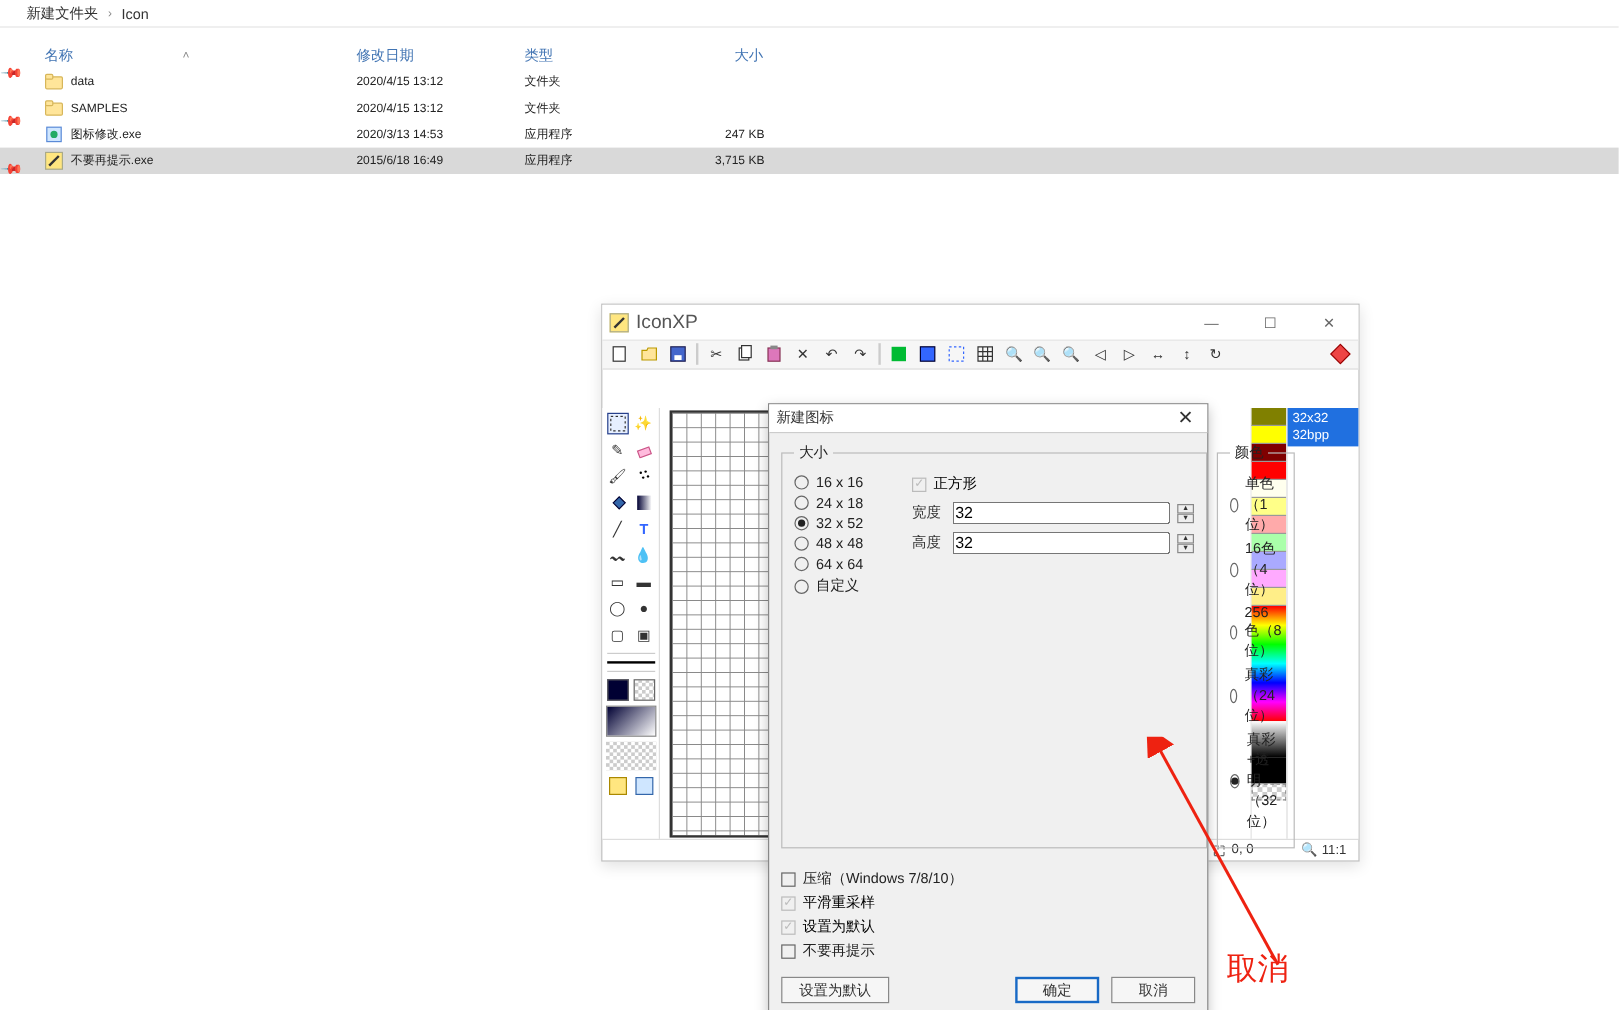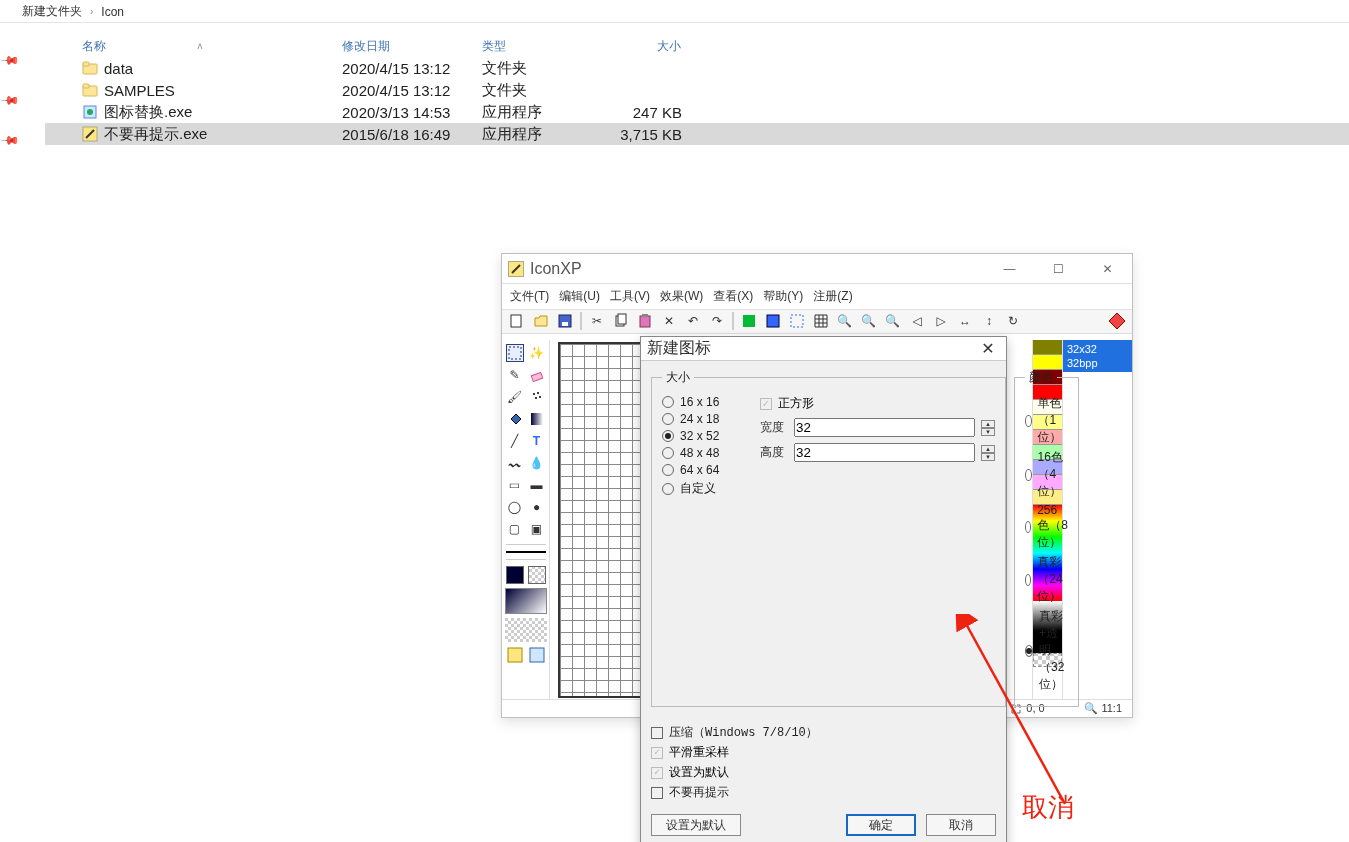--- a/index.html
+++ b/index.html
@@ -7,29 +7,29 @@
   
   
   .breadcrumb { position: absolute; top: 3px; left: 22px; font-size: 12px; display: flex; align-items: center; gap: 8px; color: #333; }
   .breadcrumb .sep { font-size: 10px; color: #888; }
   .breadcrumb-line { position: absolute; top: 22px; left: 0; width: 100%; border-bottom: 1px solid #e5e5e5; }
   
   
   .explorer { position: absolute; top: 35px; left: 0; right: 0; }
   .explorer .pins { position: absolute; left: 5px; top: 18px; display:flex; flex-direction:column; gap:30px;}
   .explorer .pin { width:10px; height:10px; color:#7aa; font-size:12px; transform:rotate(45deg); }
-  .explorer .head, .explorer .row { display:flex; align-items:center; padding-left:37px; height: 22px; margin-left: 45px; }
+  .explorer .head, .explorer .row { display:flex; align-items:center; padding-left:37px; height: 22px; }
   .col-name { width:260px; }
   .col-date { width:140px; }
   .col-type { width:120px; }
   .col-size { width:80px; text-align:right; }
   .explorer .head { color:#4174b3; font-size:12px; position:relative; }
   .explorer .head .sort { position:absolute; left:152px; top:6px; font-size:10px; color:#888;}
   .explorer .head div { border-right:1px solid transparent; }
-  .explorer .row { color:#222; font-size:15px; }
+  .explorer .row { color:#222; font-size:10px; }
   .explorer .row.sel { background:#d9d9d9; }
   .explorer .row svg { margin-right:6px; vertical-align:middle; }
   .explorer .row .nm { display:inline-flex; align-items:center;}
   
   
   .win { position:absolute; left:501px; top:253px; width:632px; height:465px; background:#fff; border:1px solid #bfbfbf; box-shadow:0 4px 12px rgba(0,0,0,.12);}
   .win .titlebar { height:30px; display:flex; align-items:center; padding-left:6px; background:#fff; border-bottom:1px solid #e1e1e1;}
   .win .titlebar .appicon { width:16px; height:16px; margin-right:6px; display:inline-flex; align-items:center; justify-content:center; background:#ffe680; border:1px solid #aa8; }
   .win .titlebar .title { flex:1; font-size:16px; color:#555;}
   .win .titlebar .btns { display:flex; gap:4px; padding-right:2px;}
@@ -56,30 +56,30 @@
     background-image:linear-gradient(#888 1px,transparent 1px),linear-gradient(90deg,#888 1px,transparent 1px);
     background-size:12px 12px;}
   
   .win .palette { width:30px; background:#fff; border-left:1px solid #ddd; display:flex; flex-direction:column;}
   .win .palette .c { height:15px; border-bottom:1px solid #999;}
   .win .palette .grad { height:96px; background:linear-gradient(red,yellow,lime,cyan,blue,magenta,red);}
   .win .palette .val { height:30px; background:linear-gradient(to bottom,#fff,#000);}
   .win .palette .cur { height:22px; background:#000;}
   .win .palette .cur2 { height:14px; border:1px dashed #888; background:repeating-conic-gradient(#ccc 0% 25%,#fff 0% 50%) 0/8px 8px;}
   
-  .win .right { width:70px; background:#fff; border-left:1px solid #ddd;}
+  .win .right { width:60px; background:#fff; border-left:1px solid #ddd;}
   .win .right .sel { background:#2070e0; color:#fff; font-size:11px; padding:2px 4px; line-height:14px;}
   
   .win .status { position:absolute; bottom:0; left:0; right:0; height:18px; border-top:1px solid #ddd; display:flex; align-items:center; justify-content:flex-end; gap:40px; font-size:11px; padding-right:10px; color:#333;}
   .win .status svg { margin-right:4px; vertical-align:middle;}
   
   
   .dlg { position:absolute; left:640px; top:336px; width:367px; border:1px solid #888; background:#f0f0f0; box-shadow:0 4px 10px rgba(0,0,0,.25); z-index:5;}
   .dlg .titlebar { height:24px; border-bottom:1px solid #ccc; display:flex; align-items:center; padding:0 6px; background:#fff;}
-  .dlg .titlebar .title { flex:1; font-size:16px;}
+  .dlg .titlebar .title { flex:1; font-size:12px;}
   .dlg .titlebar .close { width:24px; text-align:center; font-size:16px; line-height:16px;}
   .dlg .content { padding:8px 10px 10px; }
   .dlg fieldset { border:1px solid #bbb; padding:6px 10px 10px; margin-bottom:8px; font-size:12px;}
   .dlg fieldset legend { padding:0 4px; color:#222; }
   .dlg .two { display:flex; gap:8px;}
   .dlg .two > fieldset { flex:1;}
   .dlg .radio, .dlg .check { display:flex; align-items:center; gap:6px; font-size:12px; margin:3px 0; color:#222;}
   .dlg .radio.disabled, .dlg .check.disabled { color:#000000;}
   .dlg .radio .r { width:12px; height:12px; border:1px solid #666; border-radius:50%; display:inline-flex; align-items:center; justify-content:center;}
   .dlg .radio.sel .r::after { content:""; width:6px; height:6px; background:#222; border-radius:50%; display:block;}
@@ -91,21 +91,21 @@
   .dlg .spin div { width:14px; height:8px; border:1px solid #888; font-size:7px; line-height:6px; text-align:center; background:#eee;}
   .dlg .btnbar { display:flex; justify-content:flex-end; gap:10px; margin-top:10px;}
   .dlg .btn { width:70px; height:22px; border:1px solid #888; display:flex; align-items:center; justify-content:center; font-size:12px; background:#f6f6f6;}
   .dlg .btn.primary { border:2px solid #1869c5;}
   .dlg .btn.left { margin-right:auto; width:90px;}
   .dlg .sizewrap { display:flex; gap:10px;}
   .dlg .sizecol { width:88px;}
   .dlg .extracol { flex:1;}
   .dlg .extrarow { display:flex; align-items:center; gap:6px; font-size:12px; margin:6px 0;}
   .dlg .extrarow span.lab { min-width:28px;}
-  .dlg .extras { margin-top:2px;font-family:Liberation Mono, monospace;}
+  .dlg .extras { margin-top:2px;}
   
   
   .arrow { position:absolute; left:955px; top:614px; z-index:6; pointer-events:none;}
   .annot { position:absolute; left:1022px; top:790px; font-size:26px; color:#e21; z-index:6;}
 </style>
 </head>
 <body>
 
 <div class="breadcrumb">
   <span>新建文件夹</span>
@@ -151,21 +151,21 @@
     <div class="col-date">2020/4/15 13:12</div>
     <div class="col-type">文件夹</div>
     <div class="col-size"></div>
   </div>
   <div class="row">
     <div class="col-name nm">
         <svg width="16" height="16">
           <rect x="2" y="2" width="12" height="12" fill="#cfe6ff" stroke="#5a8ad7"></rect>
           <circle cx="8" cy="8" r="3" fill="#2a6"></circle>
         </svg>
-        <span>图标替换.exe</span>
+        <span>图标修改.exe</span>
       </div>
     <div class="col-date">2020/3/13 14:53</div>
     <div class="col-type">应用程序</div>
     <div class="col-size">247 KB</div>
   </div>
   <div class="row sel">
     <div class="col-name nm">
         <svg width="16" height="16">
           <rect x="1" y="1" width="14" height="14" fill="#ffe680" stroke="#aa8"></rect>
           <path d="M4 12 L12 4" stroke="#333" stroke-width="2"></path>
@@ -184,29 +184,20 @@
         <svg width="12" height="12">
           <path d="M2 10 L10 2" stroke="#333" stroke-width="2"></path>
         </svg>
       </span>
     <span class="title">IconXP</span>
     <div class="btns">
       <div class="wb">—</div>
       <div class="wb">☐</div>
       <div class="wb">✕</div>
     </div>
-  </div>
-  <div class="menubar">
-    <span>文件(T)</span>
-    <span>编辑(U)</span>
-    <span>工具(V)</span>
-    <span>效果(W)</span>
-    <span>查看(X)</span>
-    <span>帮助(Y)</span>
-    <span>注册(Z)</span>
   </div>
   <div class="toolbar">
     <div class="tb">
         <svg width="16" height="16">
           <rect x="2" y="2" width="10" height="12" fill="#fff" stroke="#333"></rect>
         </svg>
       </div>
     <div class="tb">
         <svg width="16" height="16">
           <path d="M2 5h4l1-2h7v10H2z" fill="#ffe59a" stroke="#b90"></path>

